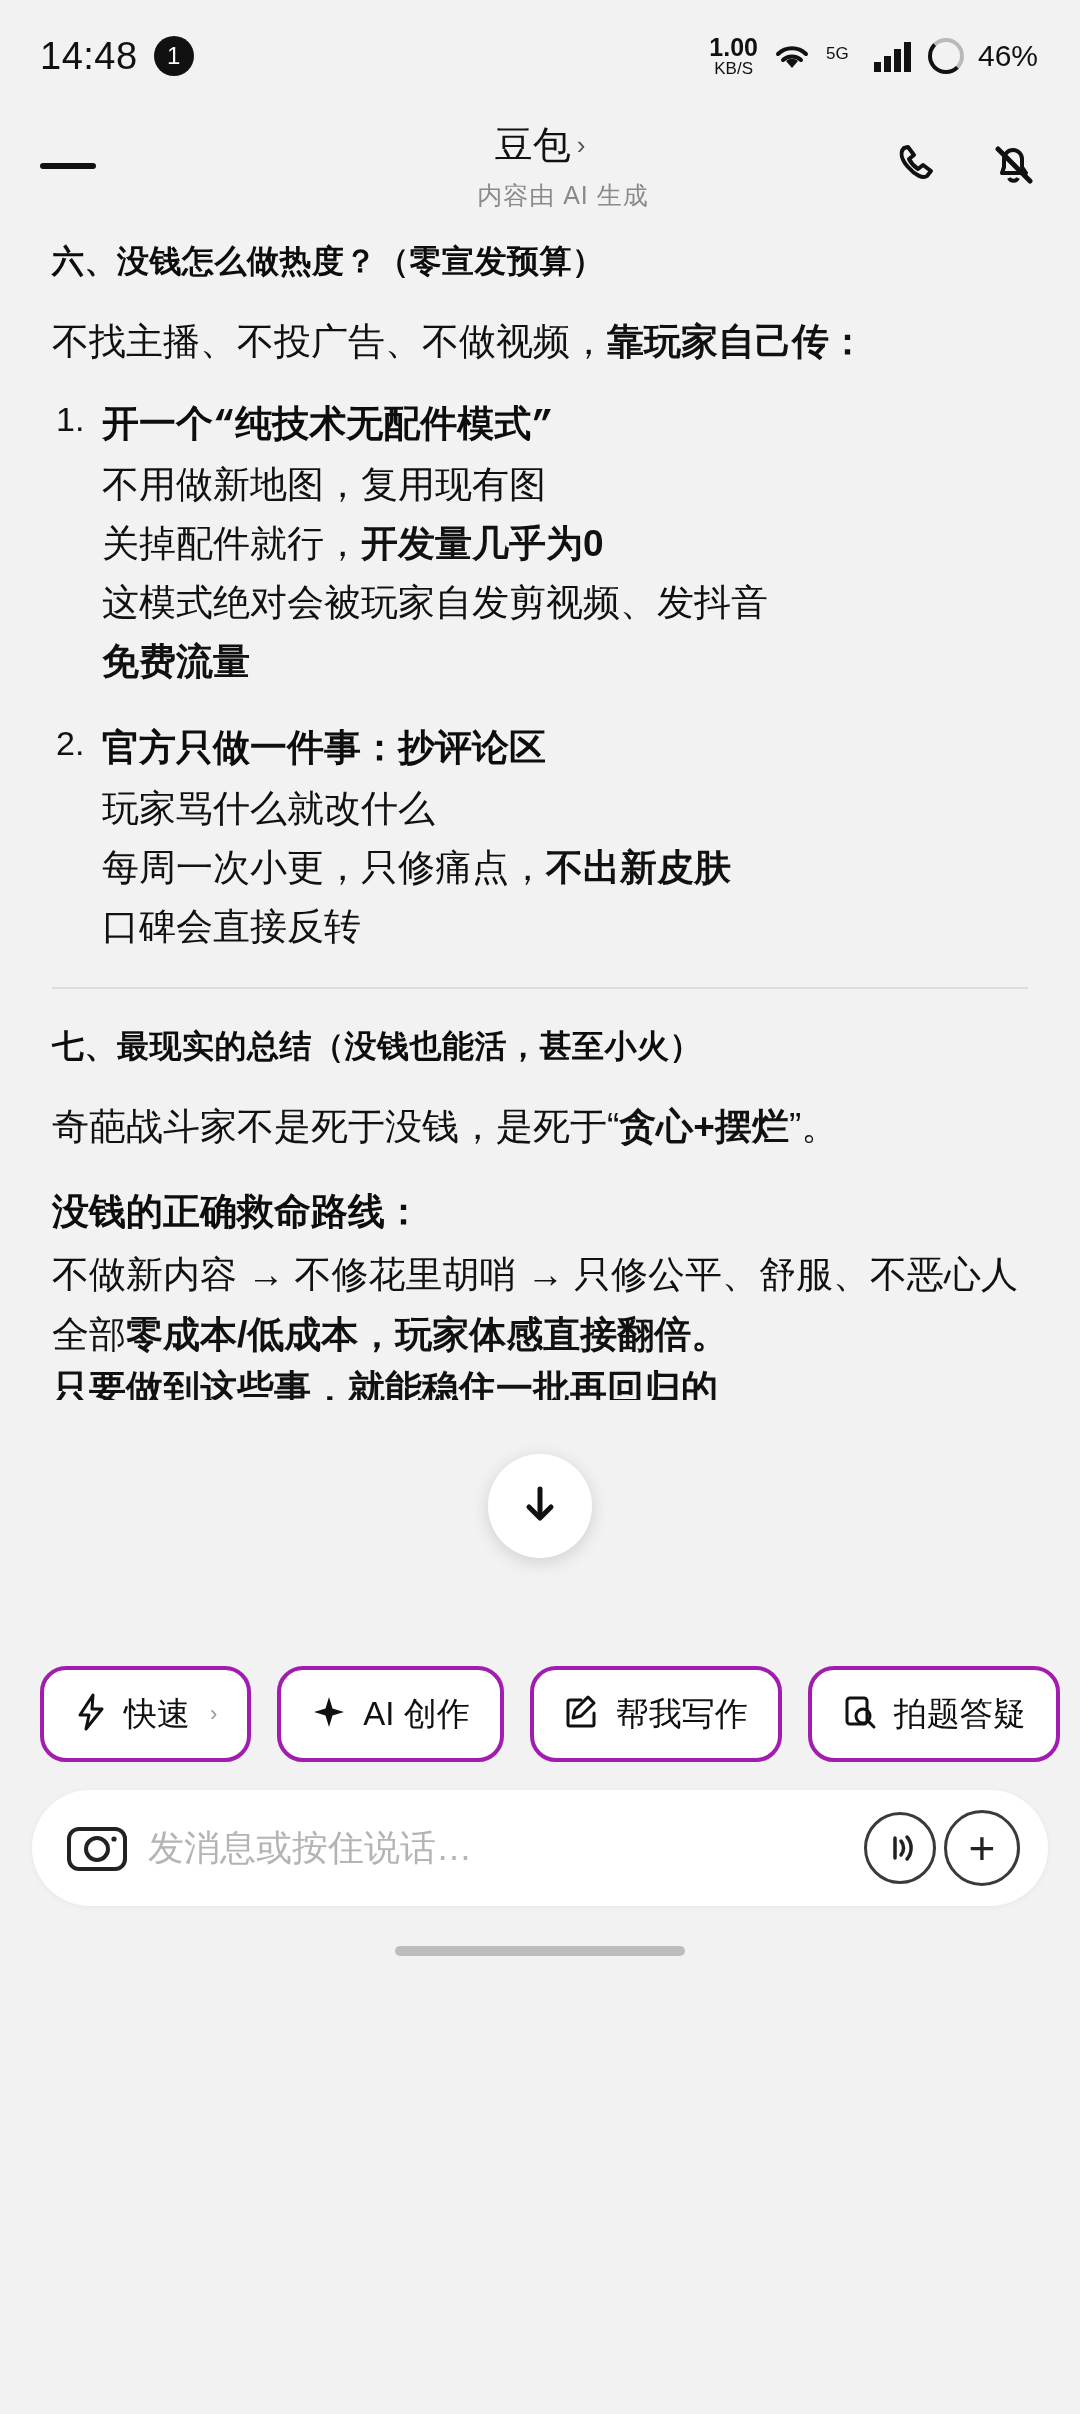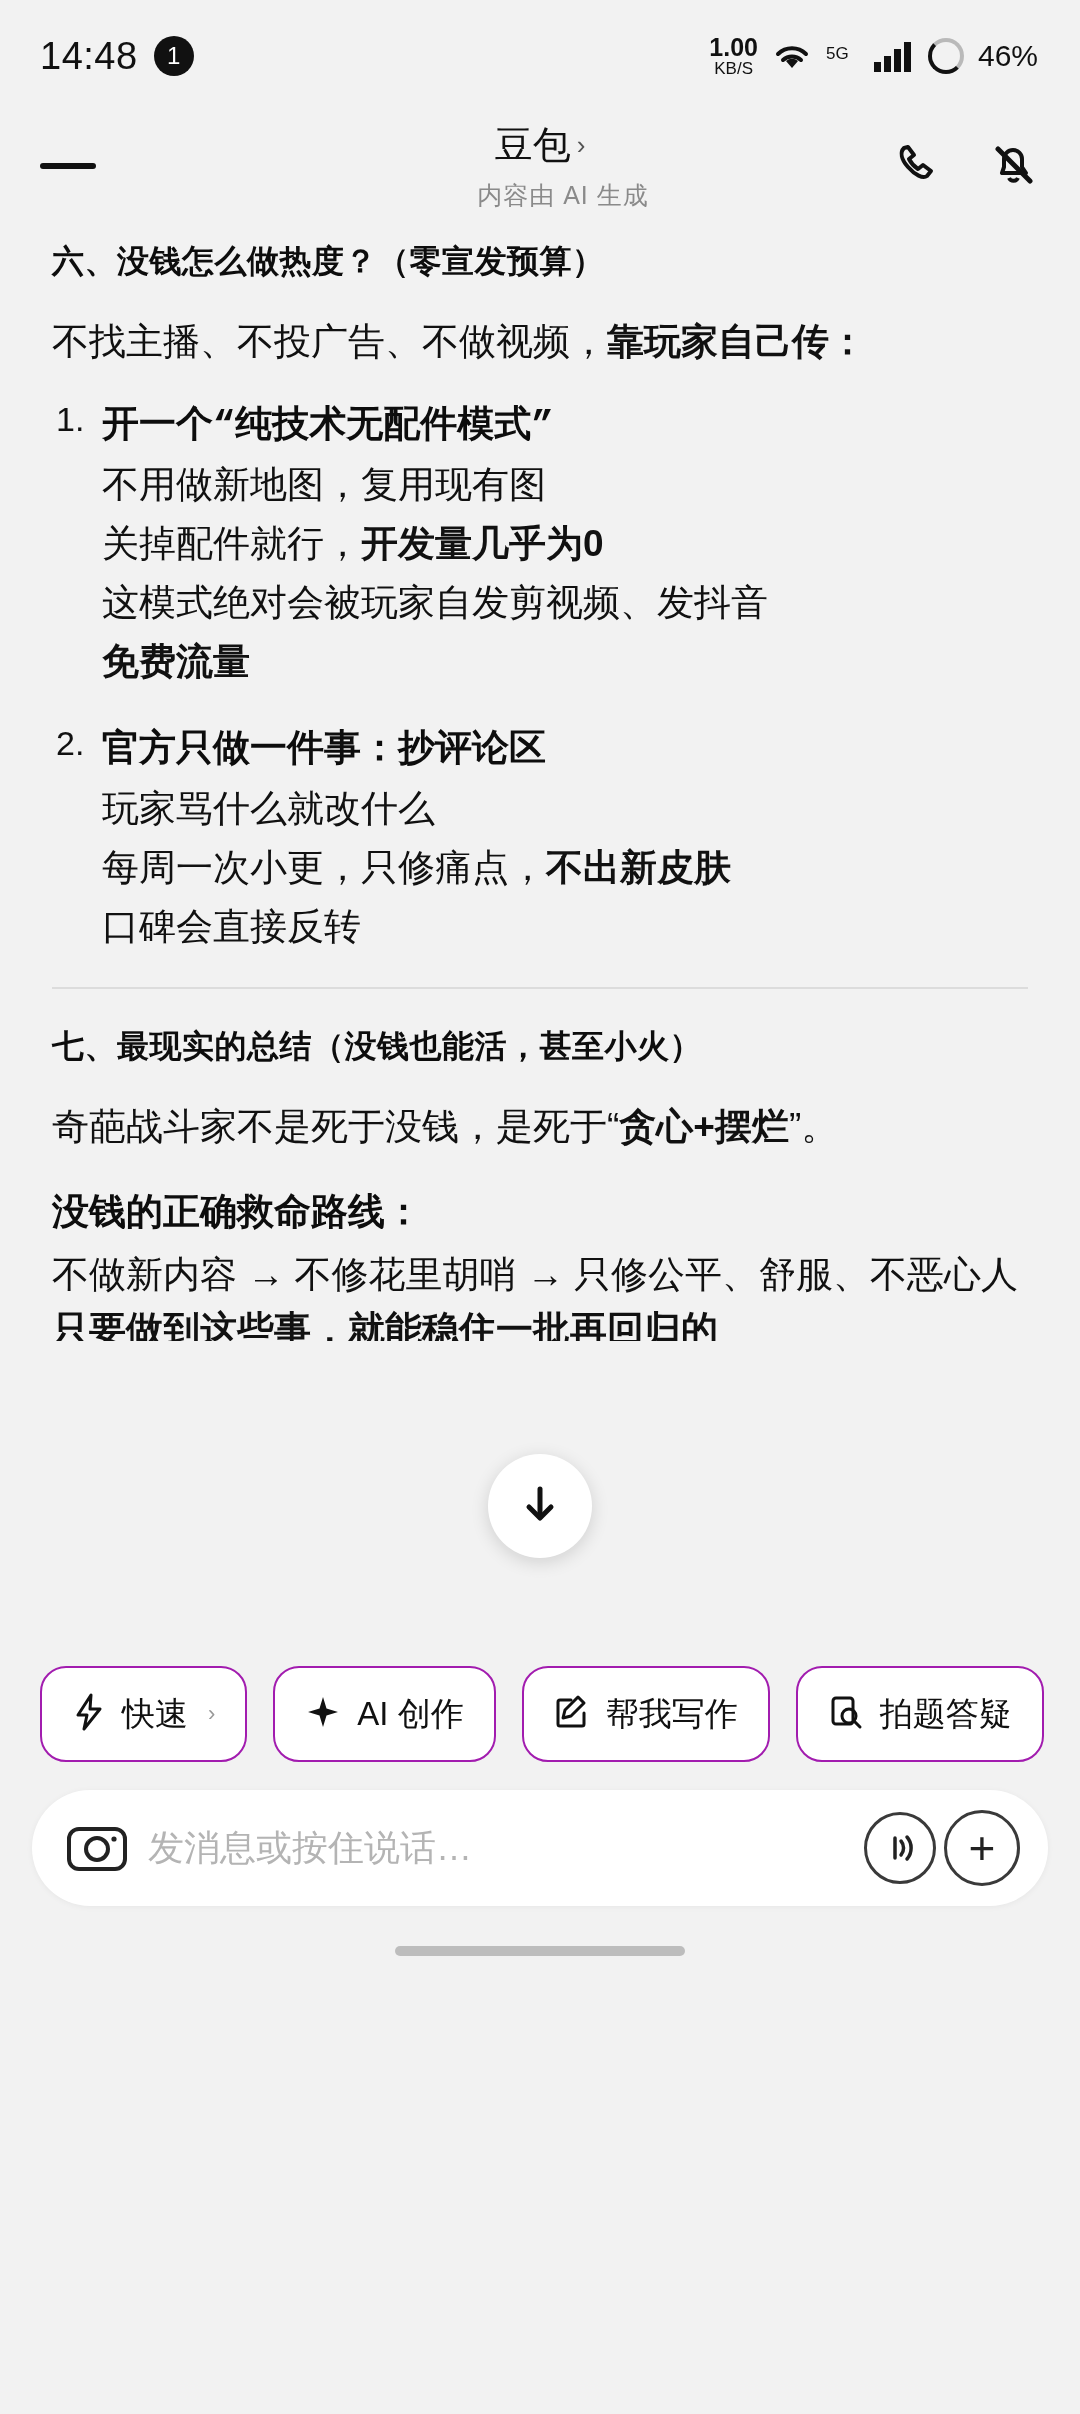--- a/index.html
+++ b/index.html
@@ -233,21 +233,21 @@
   .chips {
     flex: 0 0 auto;
     display: flex;
     gap: 26px;
     padding: 22px 40px 18px 40px;
     overflow: hidden;
   }
   .chip {
     height: 96px;
     background: #fff;
-    border: 2px solid #a21caf;
+    border: 4px solid #a21caf;
     border-radius: 26px;
     display: flex;
     align-items: center;
     gap: 16px;
     padding: 0 30px;
     white-space: nowrap;
     flex: 0 0 auto;
   }
   .chip-label {
     font-size: 33px;
@@ -409,20 +409,23 @@
     <div class="divider"></div>
 
     <h2>七、最现实的总结（没钱也能活，甚至小火）</h2>
 
     <div class="para">
       <span>奇葩战斗家不是死于没钱，是死于“</span><b>贪心+摆烂</b><span>”。</span>
     </div>
 
     <div class="sub-bold">没钱的正确救命路线：</div>
     <div class="flow">不做新内容 → 不修花里胡哨 → 只修公平、舒服、不恶心人</div>
+    <div class="flow">
+      <span>全部</span><b>零成本/低成本</b><b>，玩家体感直接翻倍。</b>
+    </div>
     <div class="clipped">只要做到这些事，就能稳住一批再回归的</div>
 
     <div class="scroll-btn">
       <span>
         <svg width="48" height="48" viewBox="0 0 48 48">
           <line x1="24" y1="9" x2="24" y2="37" stroke="#111" stroke-width="5" stroke-linecap="round"></line>
           <path d="M13 27 l11 11 l11 -11" fill="none" stroke="#111" stroke-width="5" stroke-linecap="round" stroke-linejoin="round"></path>
         </svg>
       </span>
     </div>

